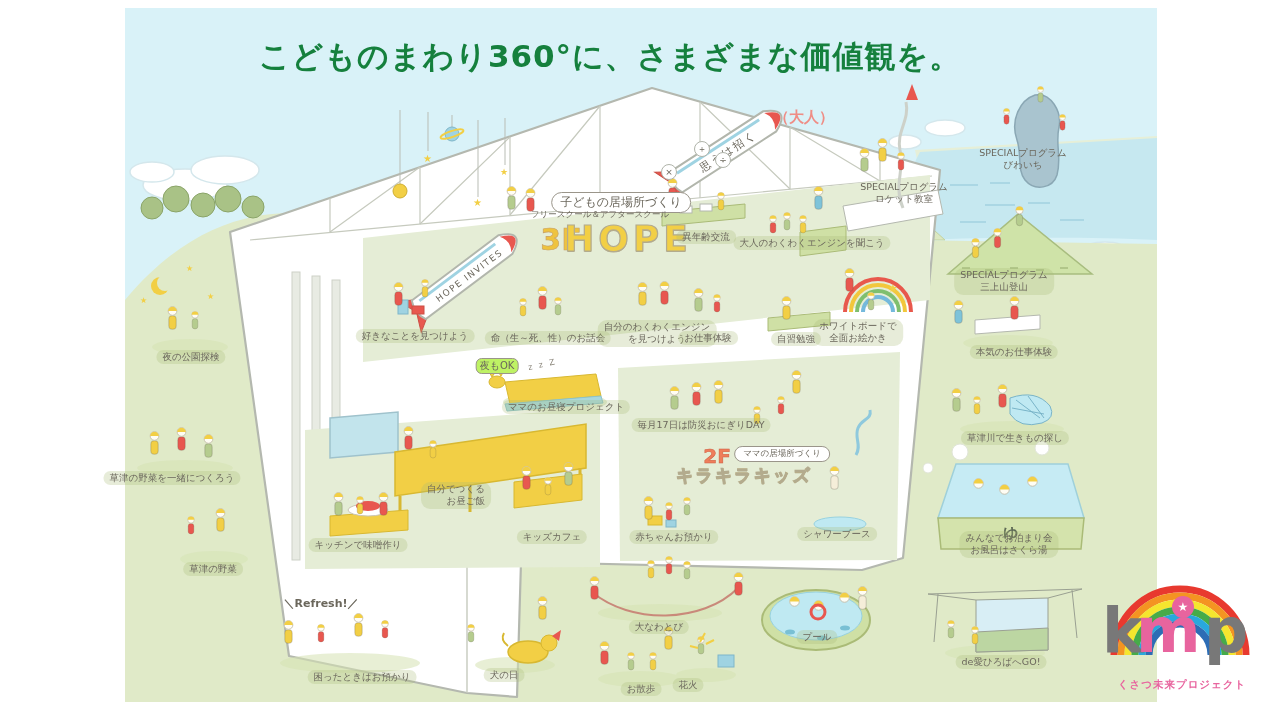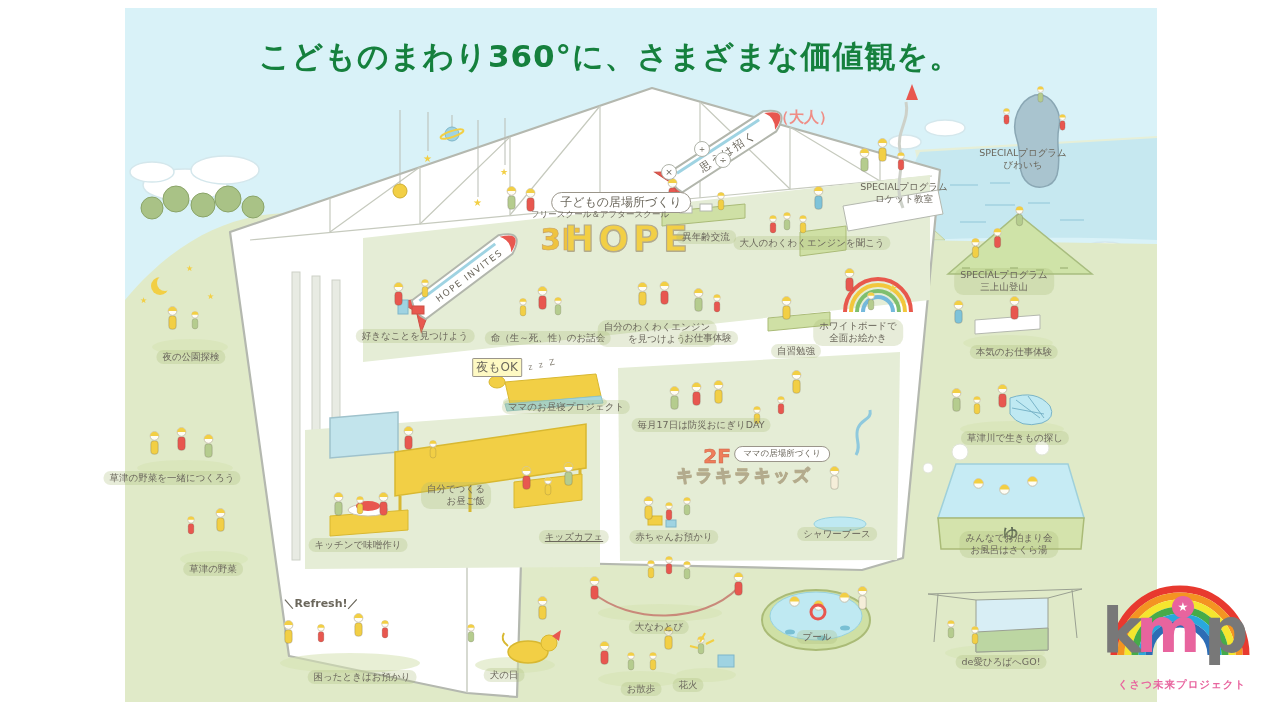--- a/index.html
+++ b/index.html
@@ -19,22 +19,22 @@
          background:#fff;border:1.3px solid #9a958a;border-radius:11px;padding:1px 8px;white-space:nowrap;}
   .fl3{position:absolute;transform:translateX(-50%);font-size:30px;font-weight:900;color:#eec33f;
        -webkit-text-stroke:.6px #c59f6a;}
   .hope{position:absolute;transform:translateX(-50%);font-size:36px;font-weight:900;color:#f2cf45;
         letter-spacing:4px;-webkit-text-stroke:1.2px #b3ab8e;text-shadow:0 1px 0 #b3ab8e;}
   .fl2{position:absolute;transform:translateX(-50%);font-size:20px;font-weight:900;color:#ef7d5a;
        -webkit-text-stroke:.5px #cc5f43;}
   .kira{position:absolute;transform:translateX(-50%);font-size:17px;font-weight:900;color:#f2cf45;
         letter-spacing:2px;-webkit-text-stroke:1px #b3ab8e;text-shadow:0 1px 0 #b3ab8e;}
   .mini{position:absolute;transform:translateX(-50%);font-size:8.5px;color:#6b675c;white-space:nowrap;}
-  .sign{position:absolute;transform:translateX(-50%);font-size:12px;color:#6b675c;background:#fef9c3;
-        border:1px solid #9a958a;border-radius:1px;padding:0 3px;white-space:nowrap;}
+  .sign{position:absolute;transform:translateX(-50%);font-size:10px;color:#6b675c;background:#bef264;
+        border:1px solid #9a958a;border-radius:6px;padding:0 3px;white-space:nowrap;}
   .mathb{position:absolute;width:14px;height:14px;border:1px solid #b0b4aa;border-radius:50%;
          background:#fff;font-size:9px;line-height:14px;text-align:center;color:#6b675c;}
   .refresh{position:absolute;transform:translateX(-50%);font-size:11px;font-weight:700;color:#6b675c;}
   .yu{position:absolute;transform:translateX(-50%);font-size:15px;font-weight:700;color:#5e6a55;}
   .zzz{position:absolute;font-size:8px;color:#8a857a;transform:rotate(-12deg);letter-spacing:2px;}
   .lg-k,.lg-m,.lg-p{position:absolute;font-size:62px;font-weight:900;line-height:1;
         font-family:"DejaVu Sans",sans-serif;}
   .lg-k{color:#787878;} .lg-m{color:#e8649e;} .lg-p{color:#787878;}
   .lg-star{position:absolute;width:22px;height:22px;background:#e8649e;border-radius:50%;
         color:#fff;font-size:12px;line-height:22px;text-align:center;}
@@ -369,32 +369,32 @@
 <div class="mathb" style="left:715px;top:152px;">÷</div>
 <div class="mathb" style="left:694px;top:141px;">＋</div>
 
 <span class="cap" style="left:415px;top:329px;">好きなことを見つけよう</span>
 <span class="cap" style="left:548px;top:331px;">命（生～死、性）のお話会</span>
 <span class="cap" style="left:657px;top:320px;">自分のわくわくエンジン
 を見つけよう</span>
 <span class="cap" style="left:706px;top:230px;">異年齢交流</span>
 <span class="cap" style="left:812px;top:236px;">大人のわくわくエンジンを聞こう</span>
 <span class="cap" style="left:708px;top:331px;">お仕事体験</span>
-<span class="cap" style="left:796px;top:344px;">自習勉強</span>
+<span class="cap" style="left:796px;top:332px;">自習勉強</span>
 <span class="cap" style="left:858px;top:319px;">ホワイトボードで
 全面お絵かき</span>
 
 <span class="cap" style="left:566px;top:400px;">ママのお昼寝プロジェクト</span>
 <span class="cap" style="left:701px;top:418px;">毎月17日は防災おにぎりDAY</span>
 <span class="cap" style="left:674px;top:530px;">赤ちゃんお預かり</span>
 <span class="cap" style="left:837px;top:527px;">シャワーブース</span>
 <span class="cap" style="left:358px;top:538px;">キッチンで味噌作り</span>
 <span class="cap" style="left:456px;top:482px;text-align:right;">自分でつくる
 お昼ご飯</span>
-<span class="cap" style="left:574px;top:530px;text-decoration:underline;">キッズカフェ</span>
+<span class="cap" style="left:552px;top:530px;">キッズカフェ</span>
 
 <span class="cap" style="left:191px;top:350px;">夜の公園探検</span>
 <span class="cap" style="left:172px;top:471px;">草津の野菜を一緒につくろう</span>
 <span class="cap" style="left:213px;top:562px;">草津の野菜</span>
 <span class="cap" style="left:362px;top:670px;">困ったときはお預かり</span>
 <span class="cap" style="left:504px;top:668px;">犬の日</span>
 <span class="cap" style="left:659px;top:620px;">大なわとび</span>
 <span class="cap" style="left:641px;top:682px;">お散歩</span>
 <span class="cap" style="left:688px;top:678px;">花火</span>
 <span class="cap" style="left:817px;top:630px;">プール</span>

